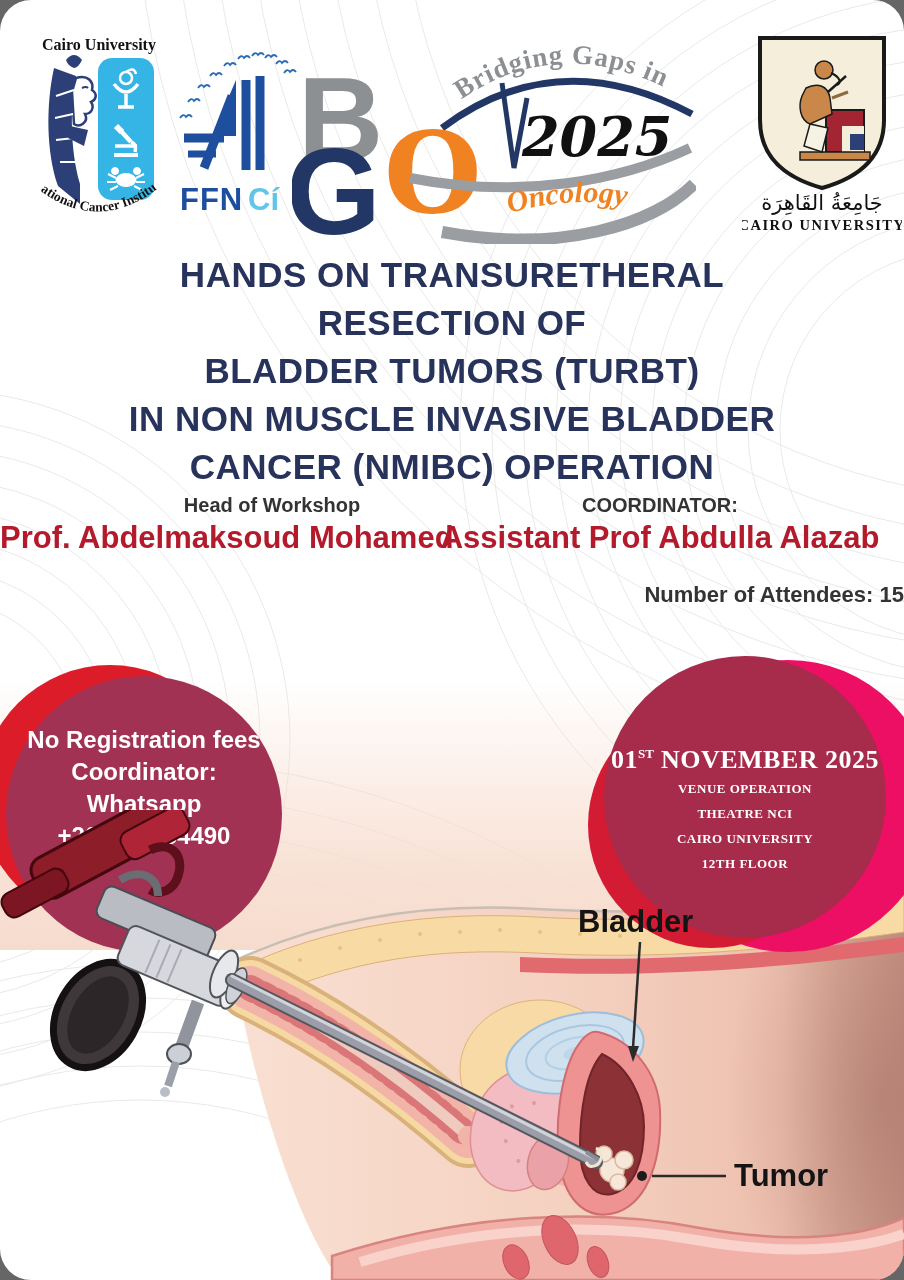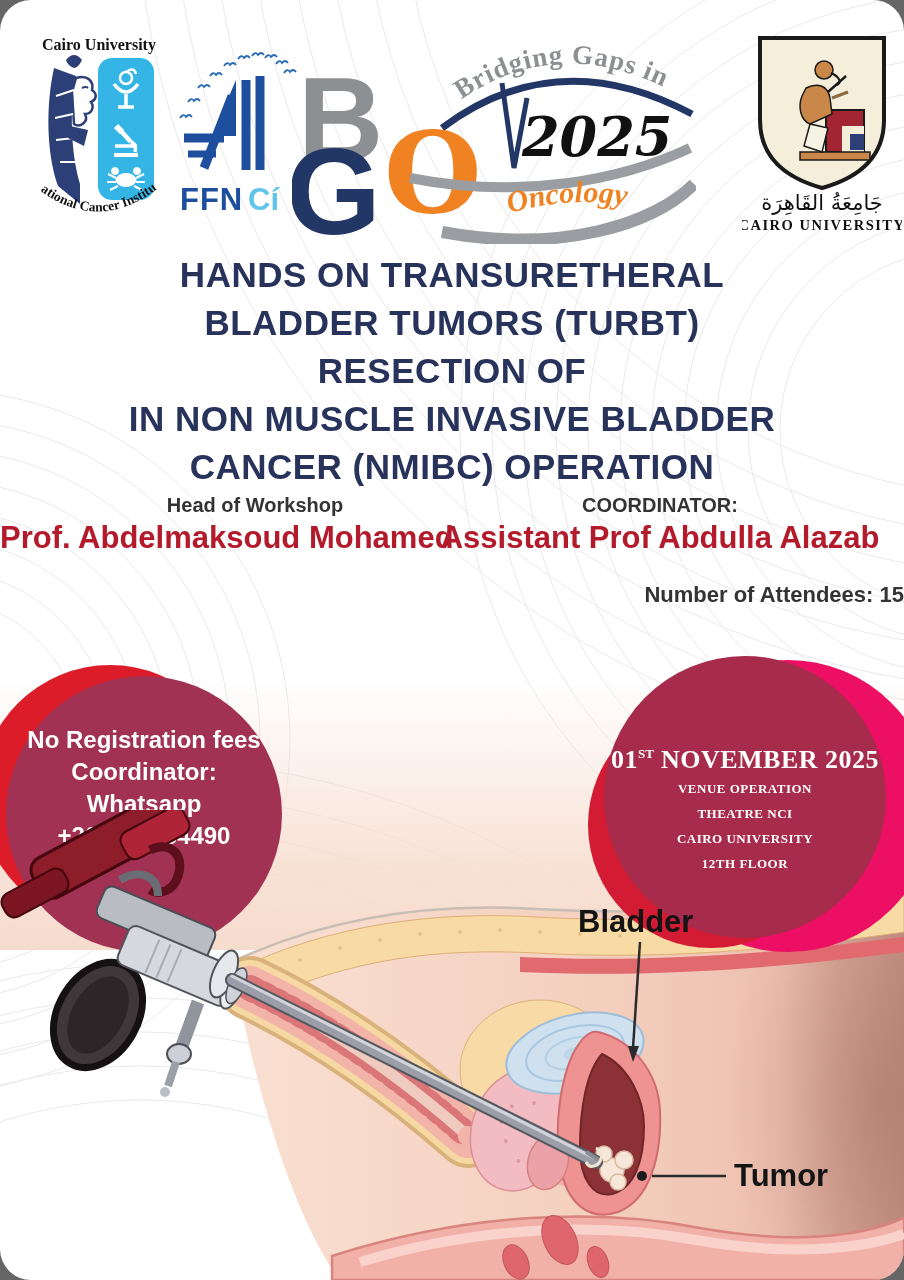--- a/index.html
+++ b/index.html
@@ -19,21 +19,21 @@
   #ffnci-logo{left:166px;top:40px;}
   #bgo-logo{left:292px;top:28px;}
   #cu-logo{left:742px;top:32px;}
 
   
   .title-block{left:0;right:0;top:244px;z-index:5;text-align:center;color:#28335c;
     font-weight:800;font-size:35px;line-height:48px;letter-spacing:.5px;margin-top:7px;}
 
   
   .role-label{top:494px;z-index:5;font-weight:700;font-size:20px;color:#333;text-align:center;}
-  #head-label{left:55px;width:400px;}
+  #head-label{left:72px;width:400px;}
   #coord-label{left:460px;width:400px;}
   .name{top:520px;z-index:5;font-weight:700;font-size:31px;color:#b31b2c;text-align:center;white-space:nowrap;}
   #head-name{left:0;width:452px;}
   #coord-name{left:430px;width:460px;}
   .attendees{left:0;right:0;top:582px;z-index:5;text-align:right;font-weight:700;font-size:22px;color:#333;}
 
   
   .circle{border-radius:50%;z-index:3;}
   #c-left-red{left:-20px;top:665px;width:260px;height:260px;background:#dd1c2a;}
   #c-left-pink{left:36px;top:712px;width:226px;height:226px;background:#e91a6b;}
@@ -217,22 +217,22 @@
       <path d="M89 41 C 98 45 100 51 95 53" stroke="#1a1a1a" stroke-width="2" fill="none"></path>
       <line x1="86" y1="60" x2="104" y2="44" stroke="#1a1a1a" stroke-width="2.5"></line>
       <line x1="90" y1="66" x2="106" y2="60" stroke="#8c6b3e" stroke-width="3"></line>
     </g>
     <text x="80" y="178" text-anchor="middle" font-family="DejaVu Sans, sans-serif" font-size="21" fill="#111">جَامِعَةُ القَاهِرَة</text>
     <text x="80" y="198" text-anchor="middle" font-family="Liberation Serif, serif" font-weight="bold" font-size="14.5" fill="#111" letter-spacing="1.5">CAIRO UNIVERSITY</text>
   </svg>
 
   <div class="abs title-block">
     <div>HANDS ON TRANSURETHERAL</div>
+    <div>RESECTION OF</div>
     <div>BLADDER TUMORS (TURBT)</div>
-    <div>RESECTION OF</div>
     <div>IN NON MUSCLE INVASIVE BLADDER</div>
     <div>CANCER (NMIBC) OPERATION</div>
   </div>
 
   <div id="head-label" class="abs role-label">Head of Workshop</div>
   <div id="coord-label" class="abs role-label">COORDINATOR:</div>
   <div id="head-name" class="abs name">Prof. Abdelmaksoud Mohamed</div>
   <div id="coord-name" class="abs name">Assistant Prof Abdulla Alazab</div>
   <div class="abs attendees">Number of Attendees: 15</div>
 

